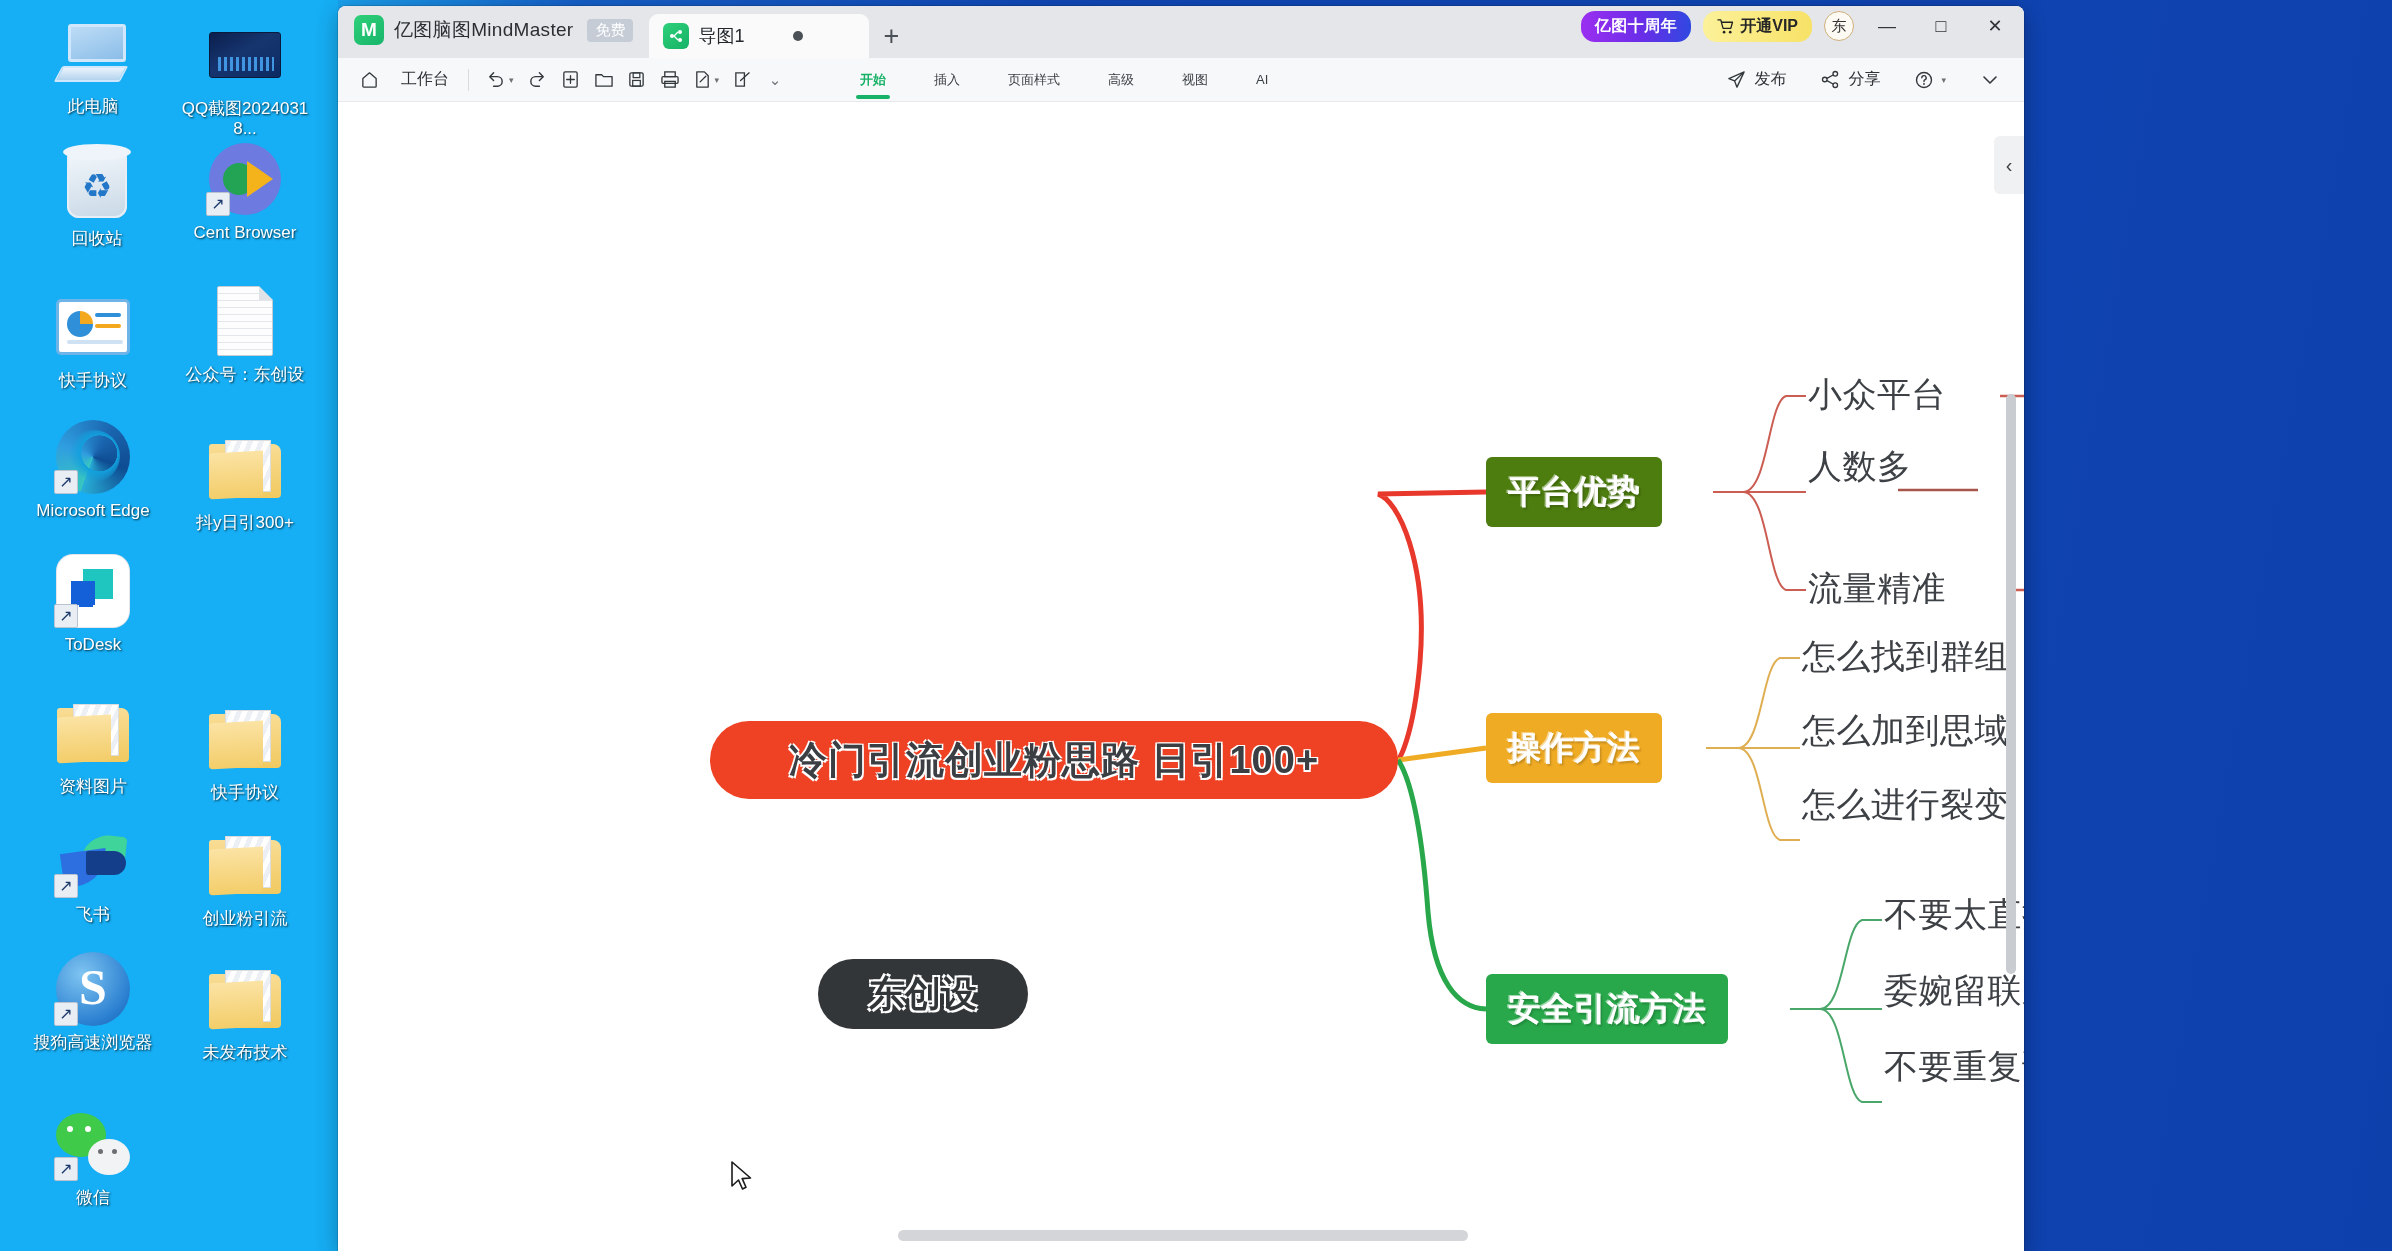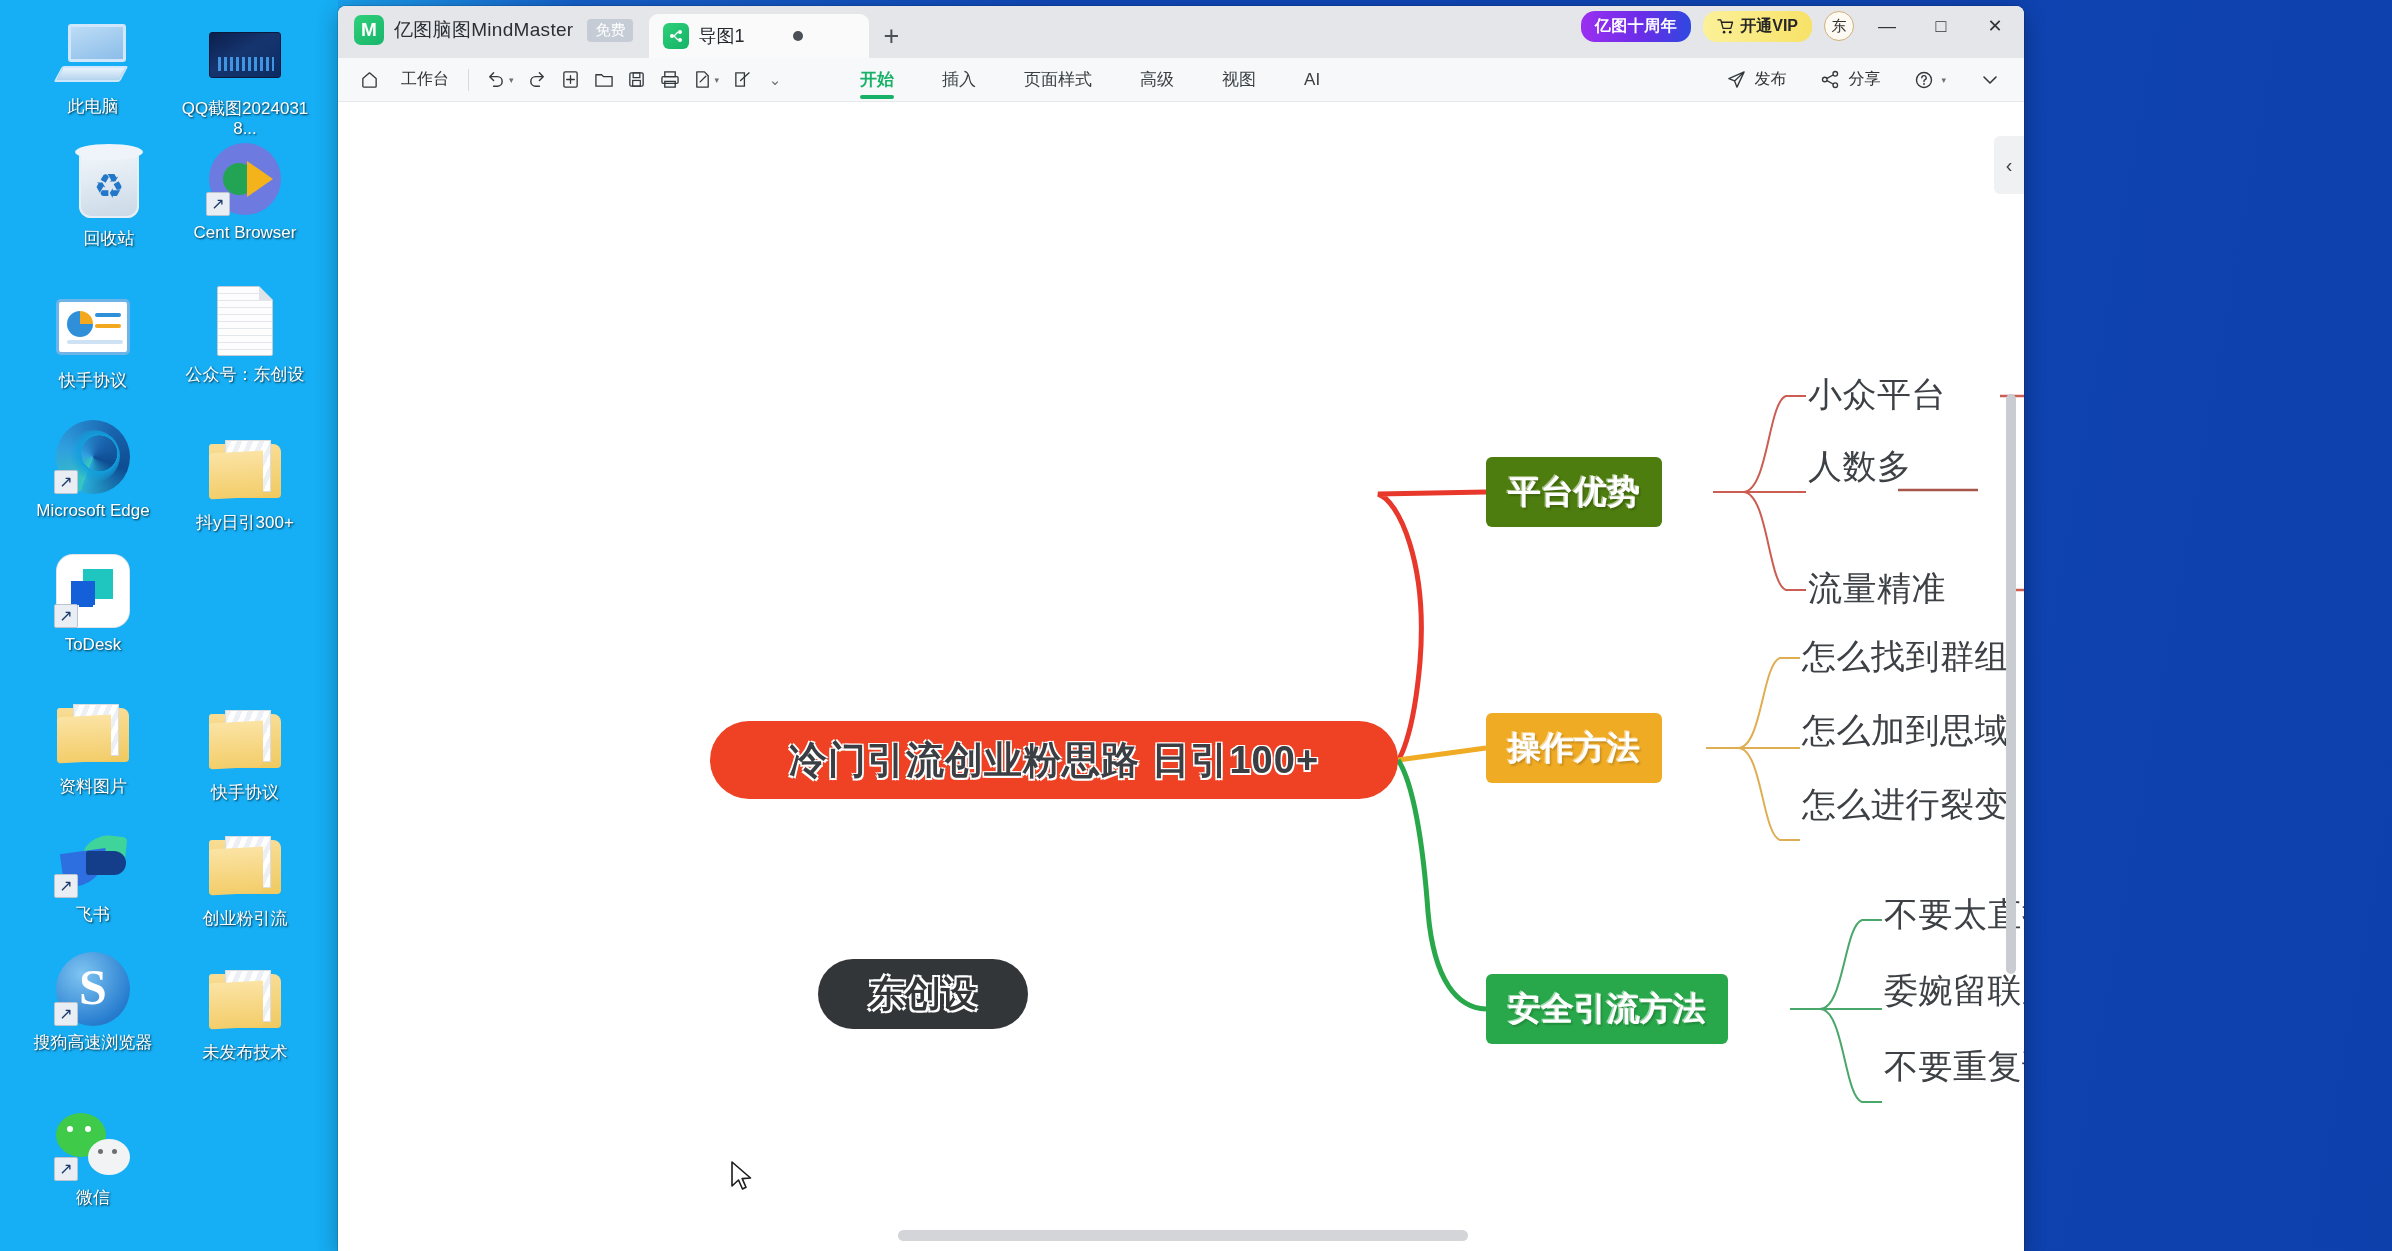--- a/index.html
+++ b/index.html
@@ -138,21 +138,21 @@
   .qat-btn{
     height:32px;min-width:30px;padding:0 5px;display:flex;align-items:center;justify-content:center;gap:3px;
     font-size:16px;color:#2f3337;border-radius:4px;
   }
   .qat-btn svg{ display:block; }
   .qat-caret{ font-size:9px;color:#6c7176; }
   #workbench-btn{ display:flex;align-items:center;gap:22px;font-size:16px;color:#2f3337;padding:0 8px;height:32px; }
   .qat-sep{ width:1px;height:22px;background:#d9dcdf;margin:0 7px; }
   #ribbon-tabs{ display:flex;align-items:center;gap:0; margin-left:42px; }
   .ribbon-tab{
-    font-size:17px;color:#3a3f44;padding:0 24px;height:42px;display:flex;align-items:center;position:relative;
+    font-size:13px;color:#3a3f44;padding:0 24px;height:42px;display:flex;align-items:center;position:relative;
   }
   .ribbon-tab.active{ color:#17b268;font-weight:700; }
   .ribbon-tab.active:after{
     content:"";position:absolute;left:50%;transform:translateX(-50%);bottom:2px;width:34px;height:4px;border-radius:2px;background:#17b268;
   }
   #menu-right{ margin-left:auto;display:flex;align-items:center;gap:14px; }
   .menu-right-btn{ display:flex;align-items:center;gap:7px;font-size:16px;color:#2f3337;padding:0 10px;height:32px; }
 
   
   #canvas{
@@ -206,21 +206,21 @@
     <div class="desk-icon">
       <div class="desk-glyph">
         <div class="i-pc">
             <div class="mon"></div>
             <div class="kbd"></div>
           </div>
       </div>
       <div class="desk-label">此电脑</div>
     </div>
   </div>
-  <div class="desk-col" style="left:34px;top:146px;">
+  <div class="desk-col" style="left:22px;top:146px;">
     <div class="desk-icon">
       <div class="desk-glyph">
           <div class="i-bin"></div>
         </div>
       <div class="desk-label">回收站</div>
     </div>
   </div>
   <div class="desk-col" style="left:18px;top:288px;">
     <div class="desk-icon">
       <div class="desk-glyph">

